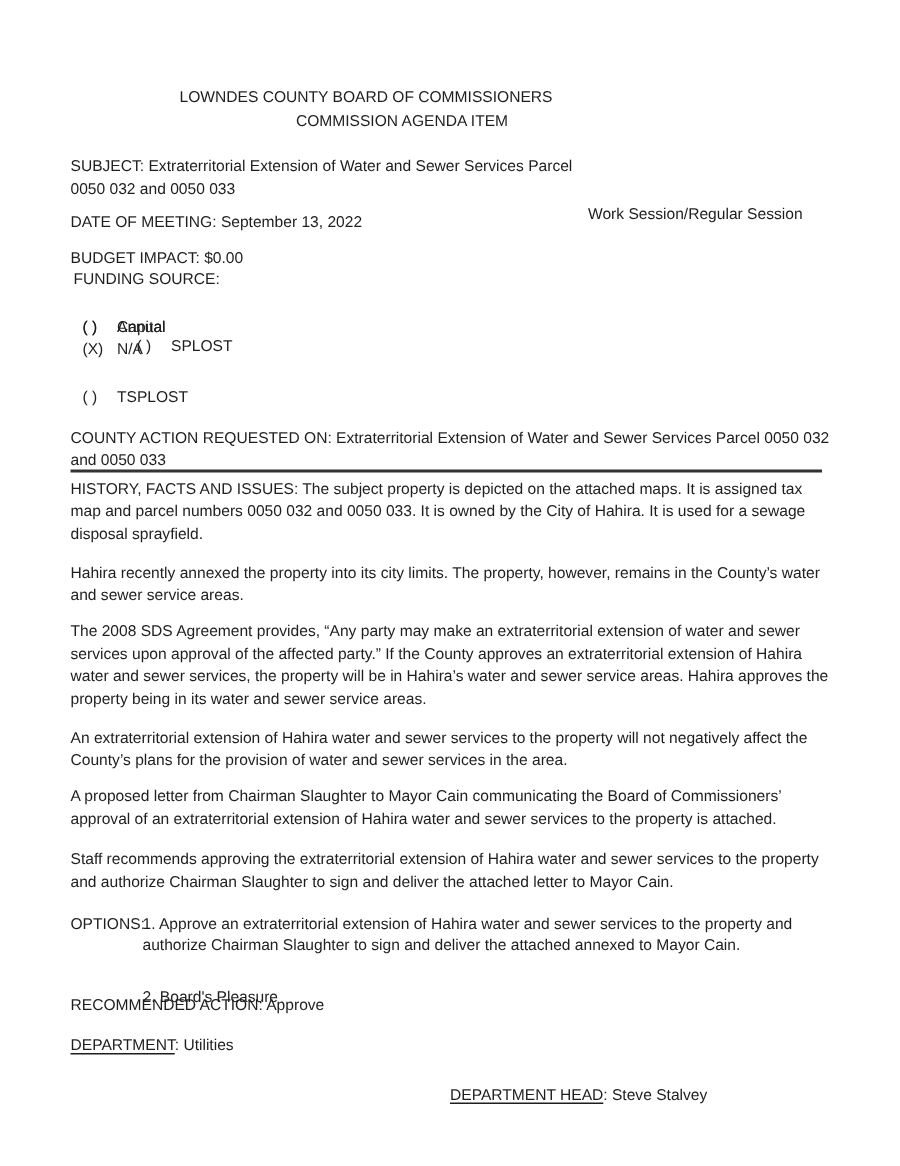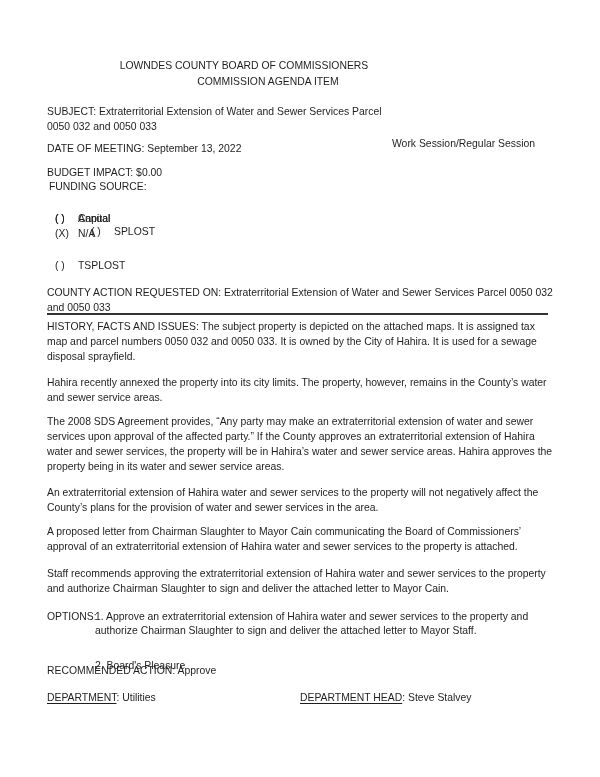--- a/index.html
+++ b/index.html
@@ -54,25 +54,25 @@
 
   <div class="para" style="top:319px;">HISTORY, FACTS AND ISSUES: The subject property is depicted on the attached maps. It is assigned tax map and parcel numbers 0050 032 and 0050 033. It is owned by the City of Hahira. It is used for a sewage disposal sprayfield.</div>
   <div class="para" style="top:375px;">Hahira recently annexed the property into its city limits. The property, however, remains in the County’s water and sewer service areas.</div>
   <div class="para" style="top:414px;">The 2008 SDS Agreement provides, “Any party may make an extraterritorial extension of water and sewer services upon approval of the affected party.” If the County approves an extraterritorial extension of Hahira water and sewer services, the property will be in Hahira’s water and sewer service areas. Hahira approves the property being in its water and sewer service areas.</div>
   <div class="para" style="top:485px;">An extraterritorial extension of Hahira water and sewer services to the property will not negatively affect the County’s plans for the provision of water and sewer services in the area.</div>
   <div class="para" style="top:524px;">A proposed letter from Chairman Slaughter to Mayor Cain communicating the Board of Commissioners’ approval of an extraterritorial extension of Hahira water and sewer services to the property is attached.</div>
   <div class="para" style="top:566px;">Staff recommends approving the extraterritorial extension of Hahira water and sewer services to the property and authorize Chairman Slaughter to sign and deliver the attached letter to Mayor Cain.</div>
 
   <div class="abs" style="left:47px; top:609px;">OPTIONS:</div>
   <div class="abs" style="left:95px; top:609px;">1. Approve an extraterritorial extension of Hahira water and sewer services to the property and</div>
-  <div class="abs opt-sub" style="top:623px;">authorize Chairman Slaughter to sign and deliver the attached letter to Mayor Staff.</div>
+  <div class="abs opt-sub" style="top:623px;">authorize Chairman Slaughter to sign and deliver the attached annexed to Mayor Cain.</div>
   <div class="abs opt-sub" style="top:658px;">2. Board's Pleasure</div>
 
   <div class="abs" style="left:47px; top:663px;">RECOMMENDED ACTION: Approve</div>
 
   <div class="abs" style="left:47px; top:690px;">
     <span class="u">DEPARTMENT</span><span>: Utilities</span>
   </div>
-  <div class="abs" style="left:284px; top:690px;padding-left:16px;">
+  <div class="abs" style="left:284px; top:723px;padding-left:16px;">
     <span class="u">DEPARTMENT HEAD</span><span>: Steve Stalvey</span>
   </div>
 
 </div>
 
 </body></html>

